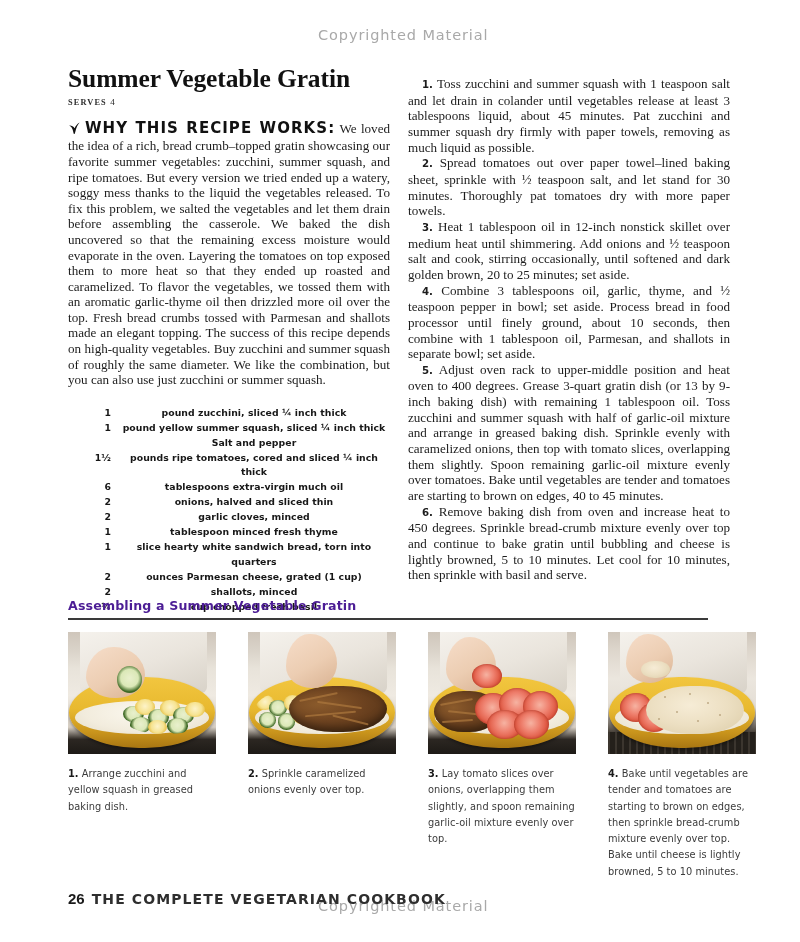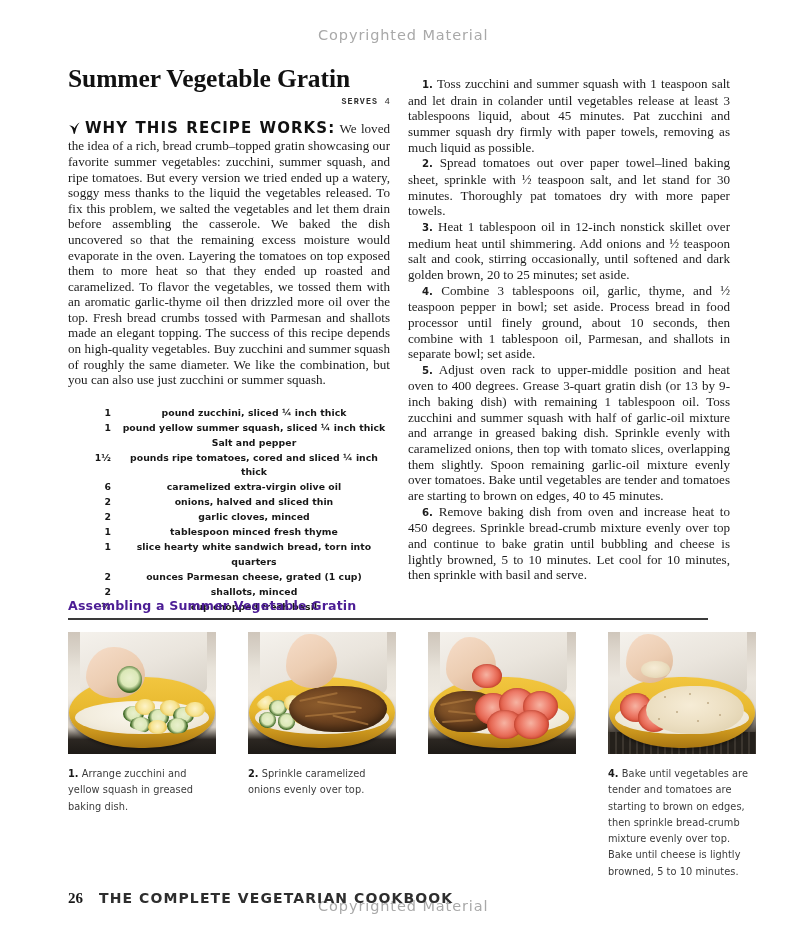--- a/index.html
+++ b/index.html
@@ -48,27 +48,26 @@
   h1.recipe-title {
     font-family: "Liberation Serif", serif;
     font-weight: bold;
     font-size: 25.5px;
     letter-spacing: -0.1px;
     margin: 0 0 4px 0;
     line-height: 1.05;
     color: #111111;
   }
   .serves {
-    font-family: Liberation Mono, monospace;
+    font-family: Liberation Serif, serif;
     font-size: 8.3px;
     font-weight: bold;
     letter-spacing: 1.15px;
     color: #2b2b2b;
     margin: 0 0 14px 0;
-    text-align: right;
   }
   .serves .serves-count {
     font-weight: normal;
     letter-spacing: 0.2px;
     font-size: 9px;
   }
 
   .why-para {
     font-size: 13.1px;
     line-height: 15.6px;
@@ -272,25 +271,25 @@
 
   
   .footer {
     position: absolute;
     left: 68px;
     top: 890px;
     display: flex;
     align-items: baseline;
   }
   .folio {
-    font-family: Liberation Serif, serif;
+    font-family: Liberation Sans, sans-serif;
     font-size: 15px;
     font-weight: bold;
     color: #1a1a1a;
-    margin-right: 16px;
+    margin-right: 7px;
   }
   .book-title {
     font-family: "DejaVu Sans", sans-serif;
     font-size: 14px;
     font-weight: bold;
     letter-spacing: 1.1px;
     color: #2e2e2e;
   }
 </style>
 </head>
@@ -331,21 +330,21 @@
         <div class="ing-row">
           <div class="ing-qty"></div>
           <div class="ing-text">Salt and pepper</div>
         </div>
         <div class="ing-row">
           <div class="ing-qty">1½</div>
           <div class="ing-text">pounds ripe tomatoes, cored and sliced ¼ inch thick</div>
         </div>
         <div class="ing-row">
           <div class="ing-qty">6</div>
-          <div class="ing-text">caramelized extra-virgin olive oil</div>
+          <div class="ing-text">tablespoons extra-virgin much oil</div>
         </div>
         <div class="ing-row">
           <div class="ing-qty">2</div>
           <div class="ing-text">onions, halved and sliced thin</div>
         </div>
         <div class="ing-row">
           <div class="ing-qty">2</div>
           <div class="ing-text">garlic cloves, minced</div>
         </div>
         <div class="ing-row">
@@ -456,20 +455,24 @@
           <div class="onion-strand" style="left:12%;top:72%;width:48%;transform:rotate(-4deg);"></div>
         </div>
         <div class="tomato" style="left:32%;top:50%;width:24%;height:26%;"></div>
         <div class="tomato" style="left:48%;top:46%;width:24%;height:26%;"></div>
         <div class="tomato" style="left:64%;top:48%;width:24%;height:26%;"></div>
         <div class="tomato" style="left:40%;top:64%;width:24%;height:24%;"></div>
         <div class="tomato" style="left:58%;top:64%;width:24%;height:24%;"></div>
         <div class="hand" style="left:12%;top:4%;width:34%;height:44%;"></div>
         <div class="tomato" style="left:30%;top:26%;width:20%;height:20%;"></div>
       </div>
+      <div class="caption">
+        <b>3.</b>
+        <span>Lay tomato slices over onions, overlapping them slightly, and spoon remaining garlic-oil mixture evenly over top.</span>
+      </div>
     </div>
 
     <div class="photo-cell">
       <div class="photo">
         <div class="bg-wall dark-counter"></div>
         <div class="chef"></div>
         <div class="rack"></div>
         <div class="dish">
           <div class="dish-inner"></div>
         </div>

